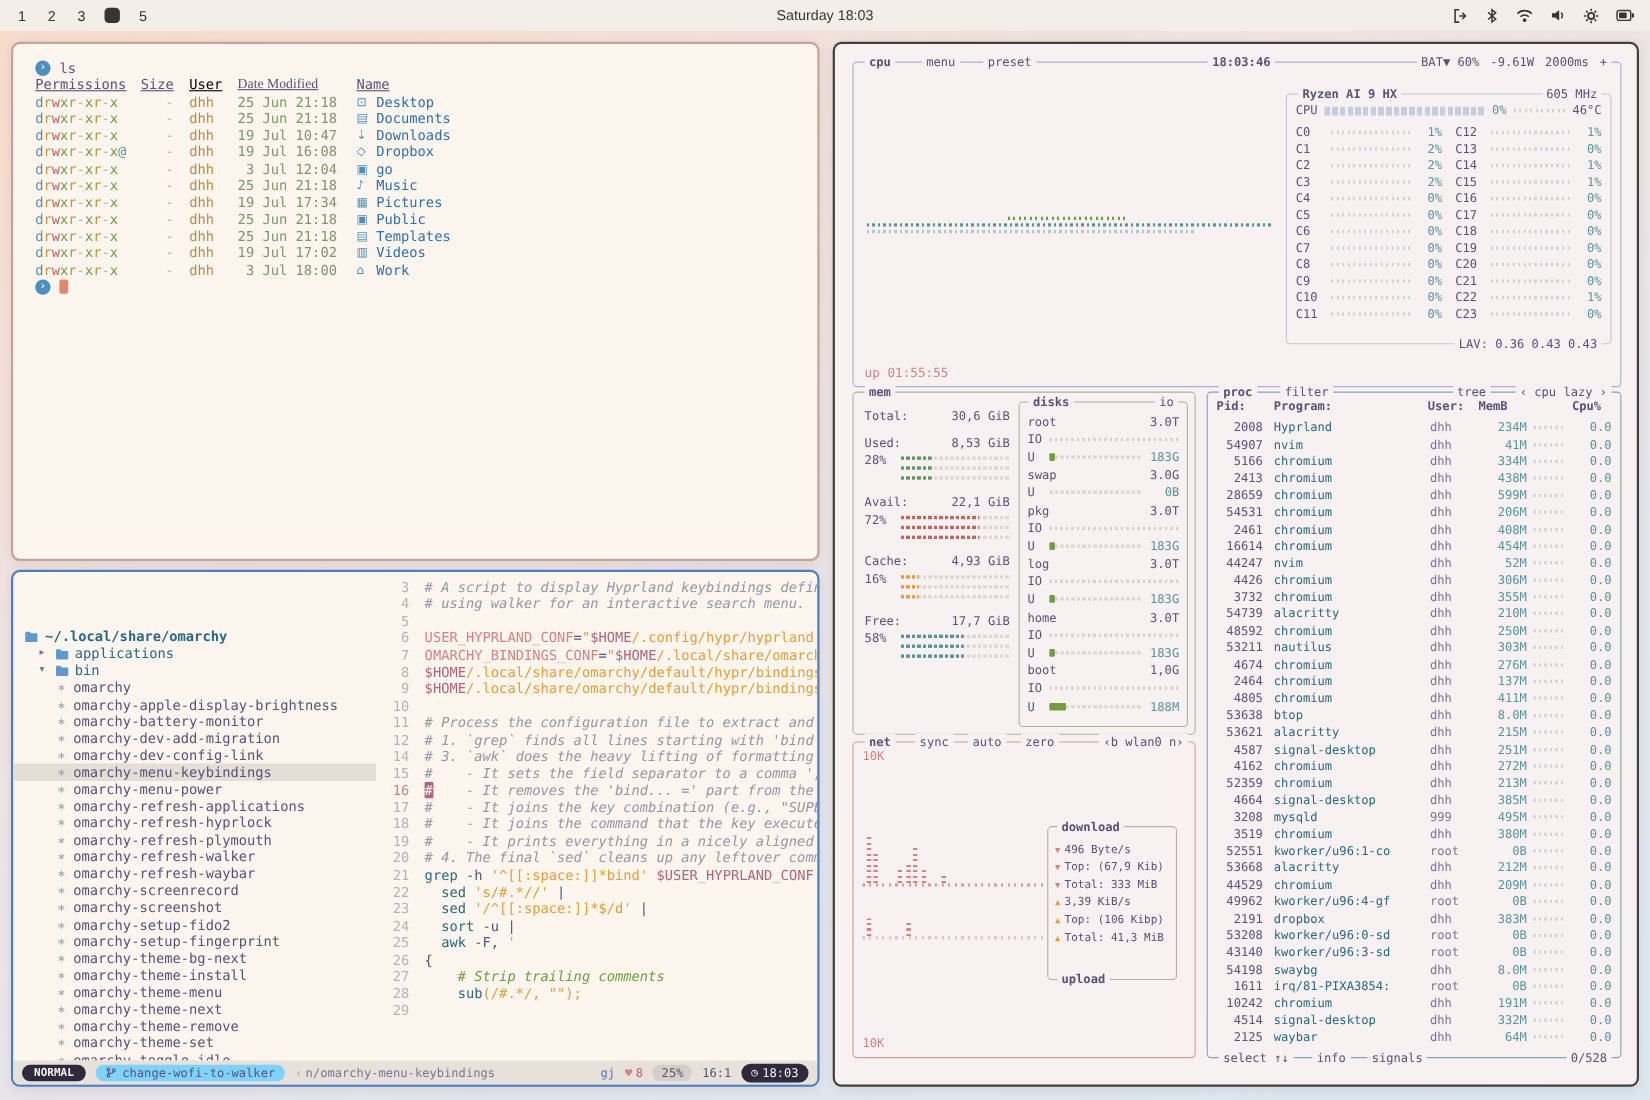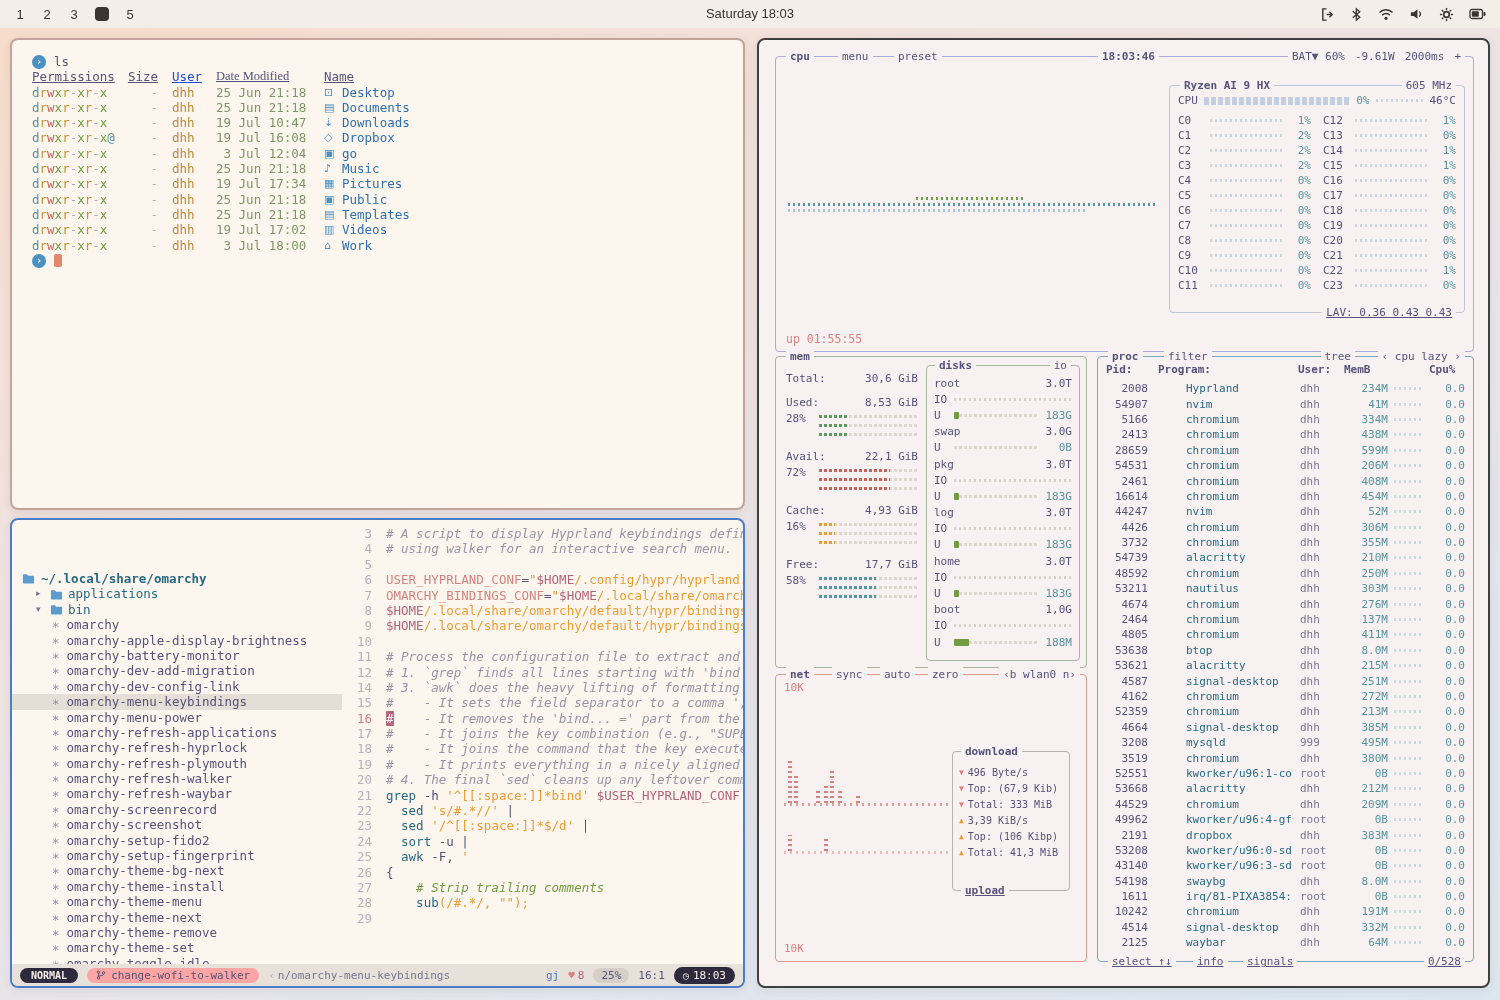--- a/index.html
+++ b/index.html
@@ -25,21 +25,21 @@
   .term{left:10px;top:38px;width:735px;height:472px;background:#fcf6ef;border:2px solid #c3a49c;
     font-family:"DejaVu Sans Mono",monospace;font-size:12.5px;line-height:15.3px;padding:14px 0 0 20px;overflow:hidden;}
   .prompt-line{display:flex;align-items:center;gap:8px;height:15.3px;}
   .prompt-icon{width:14px;height:14px;border-radius:50%;background:#4a90c2;color:#fff;font-size:10px;line-height:14px;text-align:center;font-weight:bold;flex:none;}
   .cursor-block{width:8px;height:13px;background:#e2876e;border-radius:2px;}
   .ls-header,.ls-row{display:grid;grid-template-columns:92px 34px 48px 106px auto;height:15.3px;align-items:center;}
   .ls-header span{text-decoration:underline;color:#575279;}
   .ls-header .col-size{text-align:right;}
   .col-size{text-align:right;color:#b5aeae;}
   .col-user{padding-left:14px;color:#c08a3e;}
-  .ls-header .col-user{padding-left:14px;color:#1d4ed8;}
+  .ls-header .col-user{padding-left:14px;color:#000000;}
   .col-date{padding-left:10px;color:#7d9768;white-space:pre;}
   .ls-header .col-date{padding-left:10px;color:#575279;font-family:Liberation Serif, serif;}
   .col-name{padding-left:12px;display:flex;align-items:center;gap:6px;color:#2e6fb0;}
   .ls-header .col-name{padding-left:12px;color:#575279;}
   .ficon{font-family:"DejaVu Sans",sans-serif;color:#4a90c2;font-size:11px;width:12px;flex:none;}
   .pm-d{color:#56949f}.pm-r{color:#ca9432}.pm-w{color:#c4645a}.pm-x{color:#6f9d40}.pm-n{color:#b5aeae}.pm-a{color:#56949f}
   
   .nvim{left:10px;top:518px;width:735px;height:470px;background:#fcf6ef;border:2px solid #4a7dc8;
     font-family:"DejaVu Sans Mono",monospace;font-size:12.5px;display:flex;flex-direction:column;overflow:hidden;}
   .nvim-main{flex:1;display:flex;overflow:hidden;}
@@ -54,38 +54,38 @@
   .fold{flex:none;display:block;}
   .code{flex:1;padding-top:6px;overflow:hidden;}
   .code-line{display:flex;height:15.4px;line-height:15.4px;white-space:pre;overflow:hidden;}
   .lnum{width:30px;flex:none;text-align:right;color:#b8b1bb;margin-right:14px;}
   .lnum.cur{color:#d7827e;}
   .cm{color:#9893a5;font-style:italic}.cg{color:#6f9d40;font-style:italic}
   .st{color:#ea9d34}.vr{color:#d7827e}.vf{color:#b4637a}.cd{color:#286983}.fn{color:#286983}
   .pl{color:#575279}.cu{background:#b4637a;color:#fff;border-radius:1px}
   .statusbar{height:22px;flex:none;background:#e8e1da;display:flex;align-items:center;padding:0 8px;gap:9px;font-size:11px;border-radius:0 0 5px 5px;}
   .mode-pill{background:#2e2a3d;color:#f5f1ea;border-radius:10px;padding:2px 11px;font-weight:bold;font-size:10px;}
-  .branch-pill{background:#fca5a5;color:#575279;border-radius:9px;padding:1px 9px;display:flex;align-items:center;gap:5px;}
+  .branch-pill{background:#7dd3fc;color:#575279;border-radius:9px;padding:1px 9px;display:flex;align-items:center;gap:5px;}
   .file-label{color:#797593;display:flex;align-items:center;gap:3px;}
   .file-label .lt{color:#b0a8a0;}
   .flex-sp{flex:1;}
   .st-gj{color:#4a78c8;}
   .st-lazy{display:flex;align-items:center;gap:3px;color:#b4637a;}
   .heart{color:#d7827e;font-size:11px;}
   .st-pill{background:#d6cfc8;border-radius:9px;padding:1px 8px;color:#575279;}
   .st-pos{color:#575279;}
   .clock-pill{background:#2e2a3d;color:#f5f1ea;border-radius:10px;padding:2px 9px;display:flex;align-items:center;gap:4px;}
   .clk-icon{font-size:10px;}
   
   .btop-win{left:757px;top:38px;width:733px;height:950px;background:#f8f1f1;border:2px solid #404040;
     font-family:"DejaVu Sans Mono",monospace;font-size:11.5px;overflow:hidden;}
   .bx{position:absolute;border:1px solid;border-radius:4px;}
   .bxlabel{position:absolute;top:-8px;background:#f8f1f1;padding:0 4px;font-size:11px;height:15px;line-height:15px;white-space:nowrap;color:#575279;}
   .bxlabel.bold{font-weight:bold;}
-  .bxlabel.bottom{top:auto;bottom:-8px;text-decoration:underline;}
+  .bxlabel.bottom{top:auto;bottom:-8px;}
   .bx-cpu{left:16px;top:16px;width:699px;height:296px;border-color:#a6aedd;}
   .bx-ryzen{left:393px;top:28px;width:296px;height:228px;border-color:#bcc6d8;}
   .gline{position:absolute;height:3px;background-image:repeating-linear-gradient(90deg,#56949f 0 2px,transparent 2px 5px);}
   .gline.g2{opacity:.45;}
   .gline.green{background-image:repeating-linear-gradient(90deg,#6f9d40 0 2px,transparent 2px 5px);}
   .uptime{position:absolute;left:10px;bottom:5px;color:#d7827e;}
   .batlabel{right:8px;display:flex;gap:10px;align-items:center;}
   .cpu-total{display:flex;align-items:center;gap:6px;padding:8px 8px 2px;font-size:11px;}
   .cpu-bar{flex:1;height:8px;background-image:repeating-linear-gradient(90deg,#c3cfe0 0 5px,transparent 5px 7px);}
   .mini-leader{width:48px;height:3px;background-image:repeating-linear-gradient(90deg,#c9d4dc 0 2px,transparent 2px 5px);}
@@ -127,21 +127,21 @@
   .ns-row{display:flex;align-items:center;height:16px;gap:4px;font-size:10px;white-space:nowrap;}
   .ns-row .dn{color:#d7827e;font-size:8px;}
   .ns-row .up{color:#ea9d34;font-size:8px;}
   .bx-proc{left:338px;top:316px;width:377px;height:606px;border-color:#7aa8bc;}
   .proc-head{display:grid;grid-template-columns:42px 150px 46px 44px 1fr 36px;padding:6px 8px 1px;font-size:11px;font-weight:bold;color:#575279;}
   .proc-head .r{text-align:left;}
   .proc-head .ph-prog{padding-left:10px;}
   .proc-rows{position:absolute;left:0;right:0;top:24px;bottom:10px;overflow:hidden;padding:0 8px;}
   .proc-row{display:grid;grid-template-columns:42px 150px 46px 44px 1fr 36px;height:15.4px;align-items:center;font-size:11px;}
   .pr-pid{text-align:right;color:#575279;}
-  .pr-prog{color:#286983;padding-left:10px;overflow:hidden;white-space:nowrap;margin-left:28px;}
+  .pr-prog{color:#286983;padding-left:10px;overflow:hidden;white-space:nowrap;}
   .pr-user{color:#797593;padding-left:2px;}
   .pr-mem{text-align:right;color:#56949f;}
   .pr-leader{height:3px;margin:0 6px;background-image:repeating-linear-gradient(90deg,#cdd8dc 0 2px,transparent 2px 5px);}
   .pr-cpu{text-align:right;color:#56949f;}
 </style>
 </head>
 <body>
 
 <div class="topbar">
   <div class="ws">

